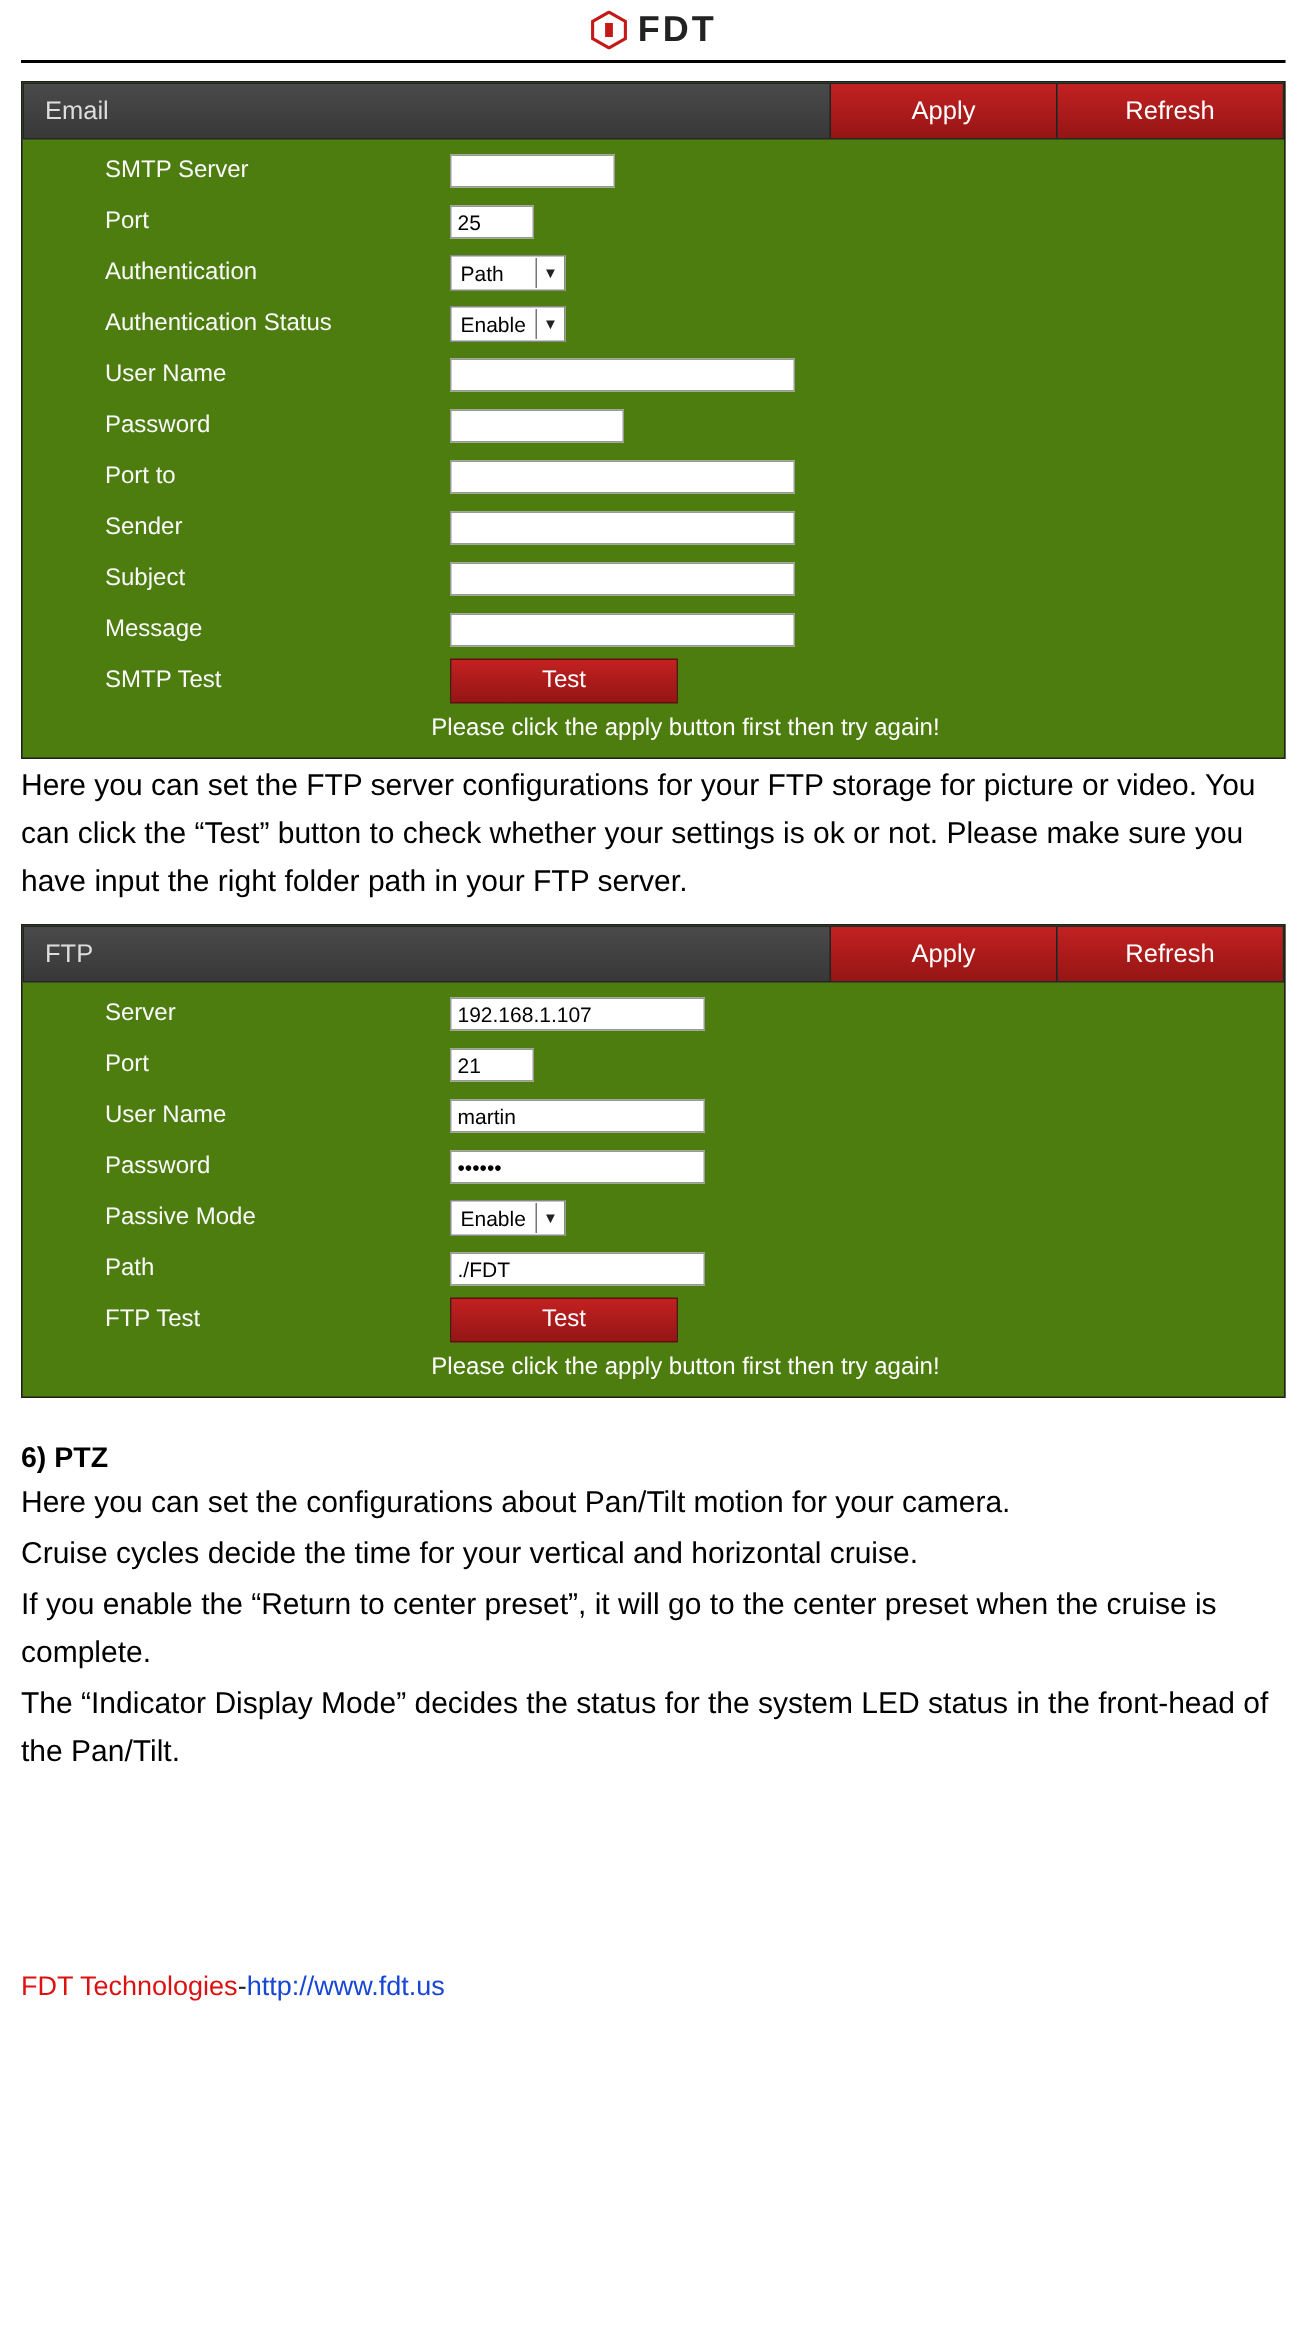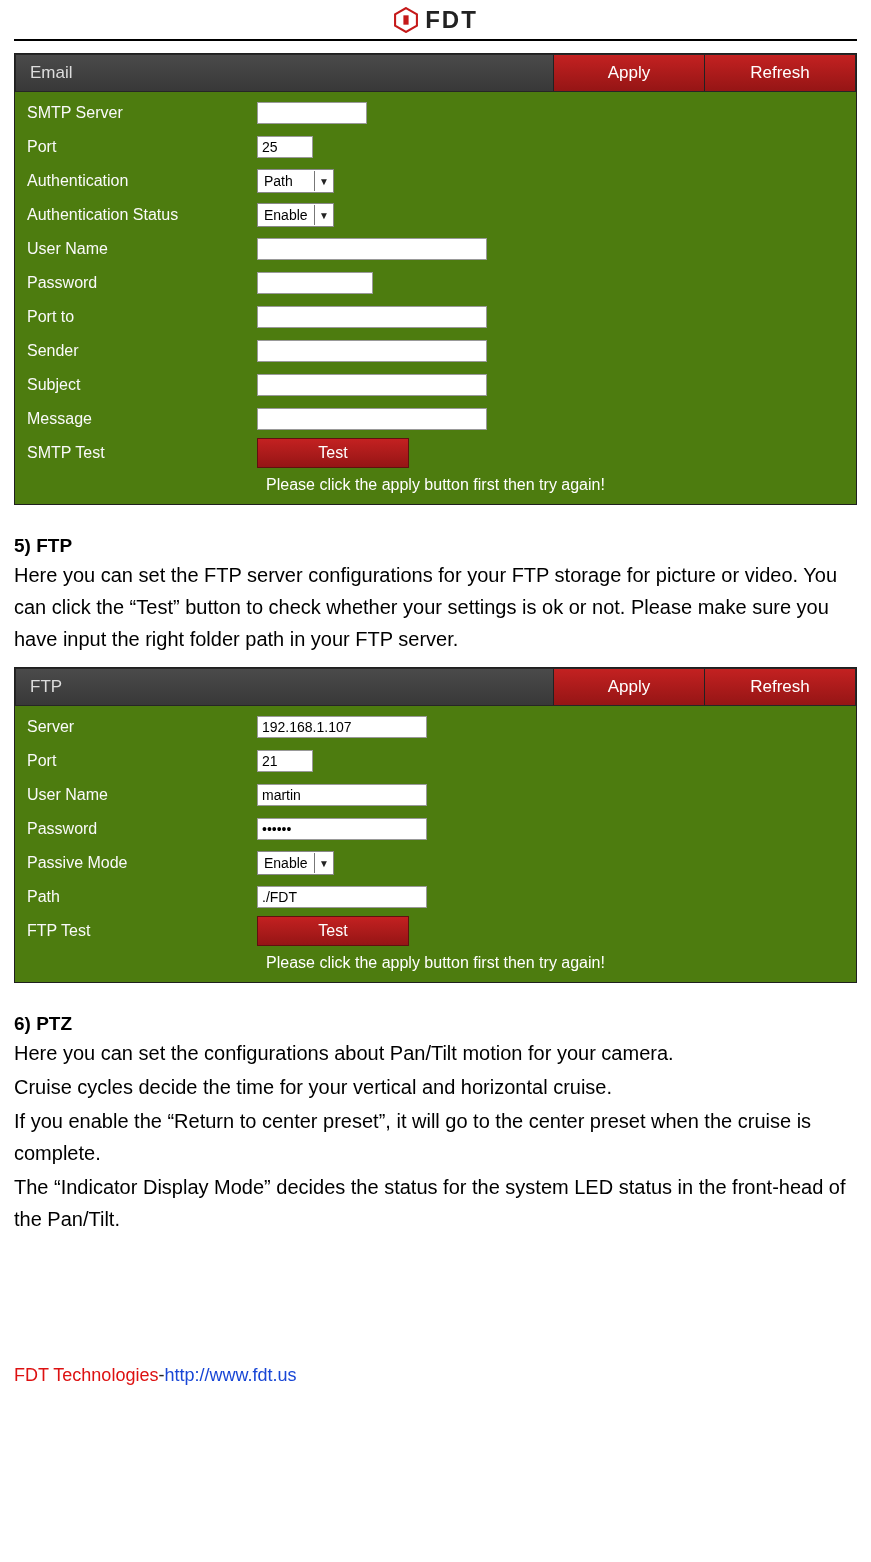--- a/index.html
+++ b/index.html
@@ -61,20 +61,21 @@
     color: #fff;
     display: flex;
     align-items: center;
     justify-content: center;
     border-left: 1px solid #222;
     font-size: 17px;
     cursor: pointer;
   }
   .panel-body {
     padding: 4px 0 6px 0;
+    margin-left: 43px;
   }
   .row {
     display: flex;
     align-items: center;
     height: 34px;
     padding: 0 12px;
   }
   .label {
     width: 230px;
     color: #fafafa;
@@ -262,21 +263,20 @@
       <div class="row">
         <div class="label">SMTP Test</div>
         <div class="ctrl">
           <div class="test-btn">Test</div>
         </div>
       </div>
       <div class="note-row">Please click the apply button first then try again!</div>
     </div>
   </div>
 
-  <div class="doc-section-title">5) FTP</div>
   <div class="doc-para">Here you can set the FTP server configurations for your FTP storage for picture or video. You can click the “Test” button to check whether your settings is ok or not. Please make sure you have input the right folder path in your FTP server.</div>
 
   <div class="panel">
     <div class="panel-header">
       <div class="panel-title">FTP</div>
       <div class="hdr-btn">Apply</div>
       <div class="hdr-btn">Refresh</div>
     </div>
     <div class="panel-body">
       <div class="row">

